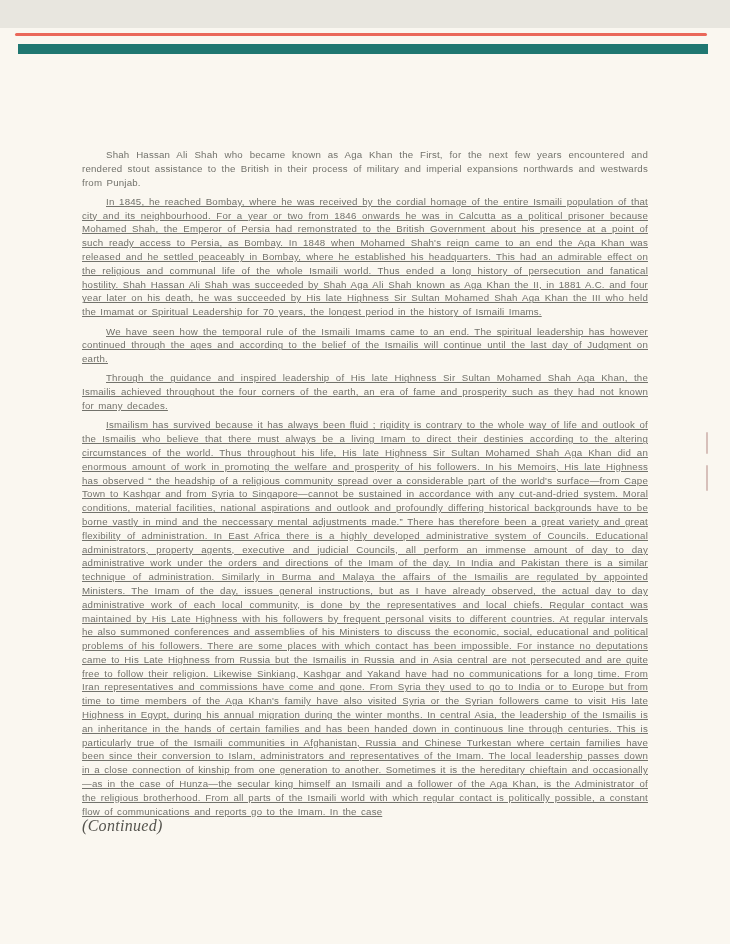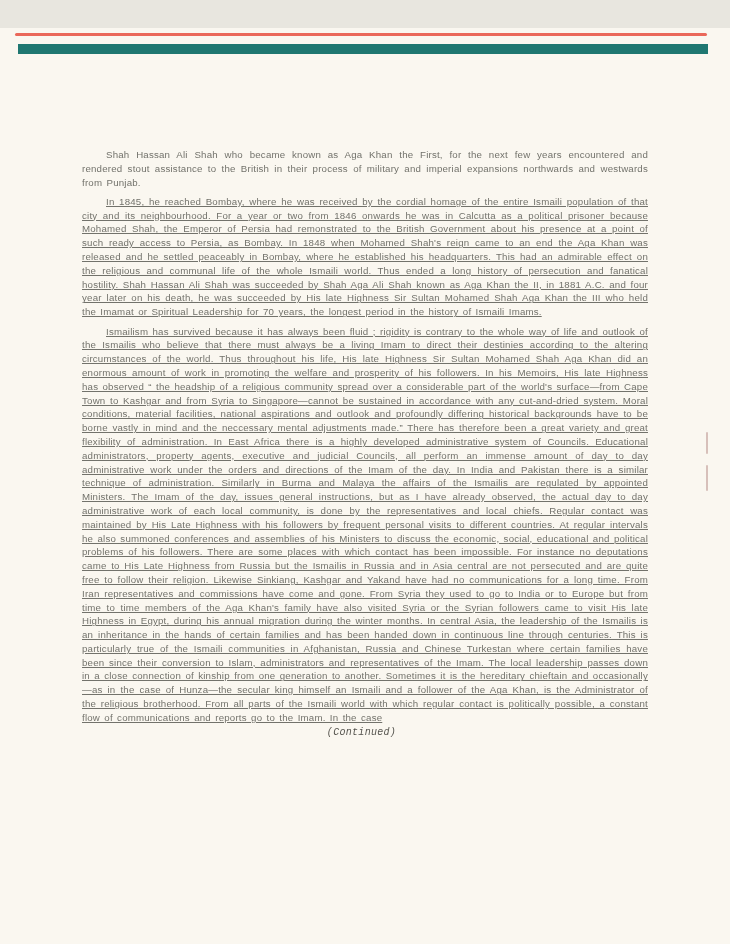--- a/index.html
+++ b/index.html
@@ -45,24 +45,24 @@
     text-align: justify;
   }
   .content p {
     margin: 0;
     text-indent: 24px;
   }
   .content p + p { margin-top: 5.5px; text-decoration: underline; }
   .continued {
     margin-top: 1px;
     padding-right: 7px;
-    text-align: center;
-    font-family: Liberation Mono, monospace;
+    text-align: left;
+    font-family: Liberation Serif, serif;
     font-style: italic;
-    font-size: 10px;
+    font-size: 16px;
     color: #55544e;
     letter-spacing: 0.3px;
   }
   .artifact {
     position: absolute;
     width: 2px;
     background: rgba(150, 90, 85, 0.35);
     border-radius: 1px;
   }
   .artifact.a1 { left: 706px; top: 404px; height: 22px; }
@@ -71,20 +71,22 @@
 </head>
 <body>
 
 <div class="page">
   <div class="rule-red"></div>
   <div class="bar-teal top"></div>
 
   <div class="content">
     <p>Shah Hassan Ali Shah who became known as Aga Khan the First, for the next few years encountered and rendered stout assistance to the British in their process of military and imperial expansions northwards and westwards from Punjab.</p>
     <p>In 1845, he reached Bombay, where he was received by the cordial homage of the entire Ismaili population of that city and its neighbourhood.  For a year or two from 1846 onwards he was in Calcutta as a political prisoner because Mohamed Shah, the Emperor of Persia had remonstrated to the British Government about his presence at a point of such ready access to Persia, as Bombay.  In 1848 when Mohamed Shah's reign came to an end the Aga Khan was released and he settled peaceably in Bombay, where he established his headquarters. This had an admirable effect on the religious and communal life of the whole Ismaili world.  Thus ended a long history of persecution and fanatical hostility.   Shah Hassan Ali Shah was succeeded by Shah Aga Ali Shah known as Aga Khan the II, in 1881 A.C. and four year later on his death, he was succeeded by His late Highness Sir Sultan Mohamed Shah Aga Khan the III who held the Imamat or Spiritual Leadership for 70 years, the longest period in the history of Ismaili Imams.</p>
+    <p>We have seen how the temporal rule of the Ismaili Imams came to an end.  The spiritual leadership has however continued through the ages and according to the belief of the Ismailis will continue until the last day of Judgment on earth.</p>
+    <p>Through the guidance and inspired leadership of His late Highness Sir Sultan Mohamed Shah Aga Khan, the Ismailis achieved throughout the four corners of the earth, an era of fame and prosperity such as they had not known for many decades.</p>
     <p>Ismailism has survived because it has always been fluid ;  rigidity is contrary to the whole way of life and outlook of the Ismailis who believe that there must always be a living Imam to direct their destinies according to the altering circumstances of the world.  Thus throughout his life, His late Highness Sir Sultan Mohamed Shah Aga Khan did an enormous amount of work in promoting the welfare and prosperity of his followers.  In his Memoirs, His late Highness has observed “ the headship of a religious community spread over a considerable part of the world's surface—from Cape Town to Kashgar and from Syria to Singapore—cannot be sustained in accordance with any cut-and-dried system.  Moral conditions, material facilities, national aspirations and outlook and profoundly differing historical backgrounds have to be borne vastly in mind and the neccessary mental adjustments made.” There has therefore been a great variety and great flexibility of administration.  In East Africa there is a highly developed administrative system of Councils.  Educational administrators, property agents, executive and judicial Councils, all perform an immense amount of day to day administrative work under the orders and directions of the Imam of the day.  In India and Pakistan there is a similar technique of administration.  Similarly in Burma and Malaya the affairs of the Ismailis are regulated by appointed Ministers.  The Imam of the day, issues general instructions, but as I have already observed, the actual day to day administrative work of each local community, is done by the representatives and local chiefs.  Regular contact was maintained by His Late Highness with his followers by frequent personal visits to different countries.  At regular intervals he also summoned conferences and assemblies of his Ministers to discuss the economic, social, educational and political problems of his followers. There are some places with which contact has been impossible.  For instance no deputations came to His Late Highness from Russia but the Ismailis in Russia and in Asia central are not persecuted and are quite free to follow their religion.  Likewise Sinkiang, Kashgar and Yakand have had no communications for a long time.  From Iran representatives and commissions have come and gone.  From Syria they used to go to India or to Europe but from time to time members of the Aga Khan's family have also visited Syria or the Syrian followers came to visit His late Highness in Egypt, during his annual migration during the winter months.  In central Asia, the leadership of the Ismailis is an inheritance in the hands of certain families and has been handed down in continuous line through centuries.  This is particularly true of the Ismaili communities in Afghanistan, Russia and Chinese Turkestan where certain families have been since their conversion to Islam, administrators and representatives of the Imam.  The local leadership passes down in a close connection of kinship from one generation to another.  Sometimes it is the hereditary chieftain and occasionally—as in the case of Hunza—the secular king himself an Ismaili and a follower of the Aga Khan, is the Administrator of the religious brotherhood.  From all parts of the Ismaili world with which regular contact is politically possible, a constant flow of communications and reports go to the Imam.  In the case</p>
     <div class="continued">(Continued)</div>
   </div>
 
   <div class="artifact a1"></div>
   <div class="artifact a2"></div>
 
   <div class="bar-teal bottom"></div>
 </div>
 

